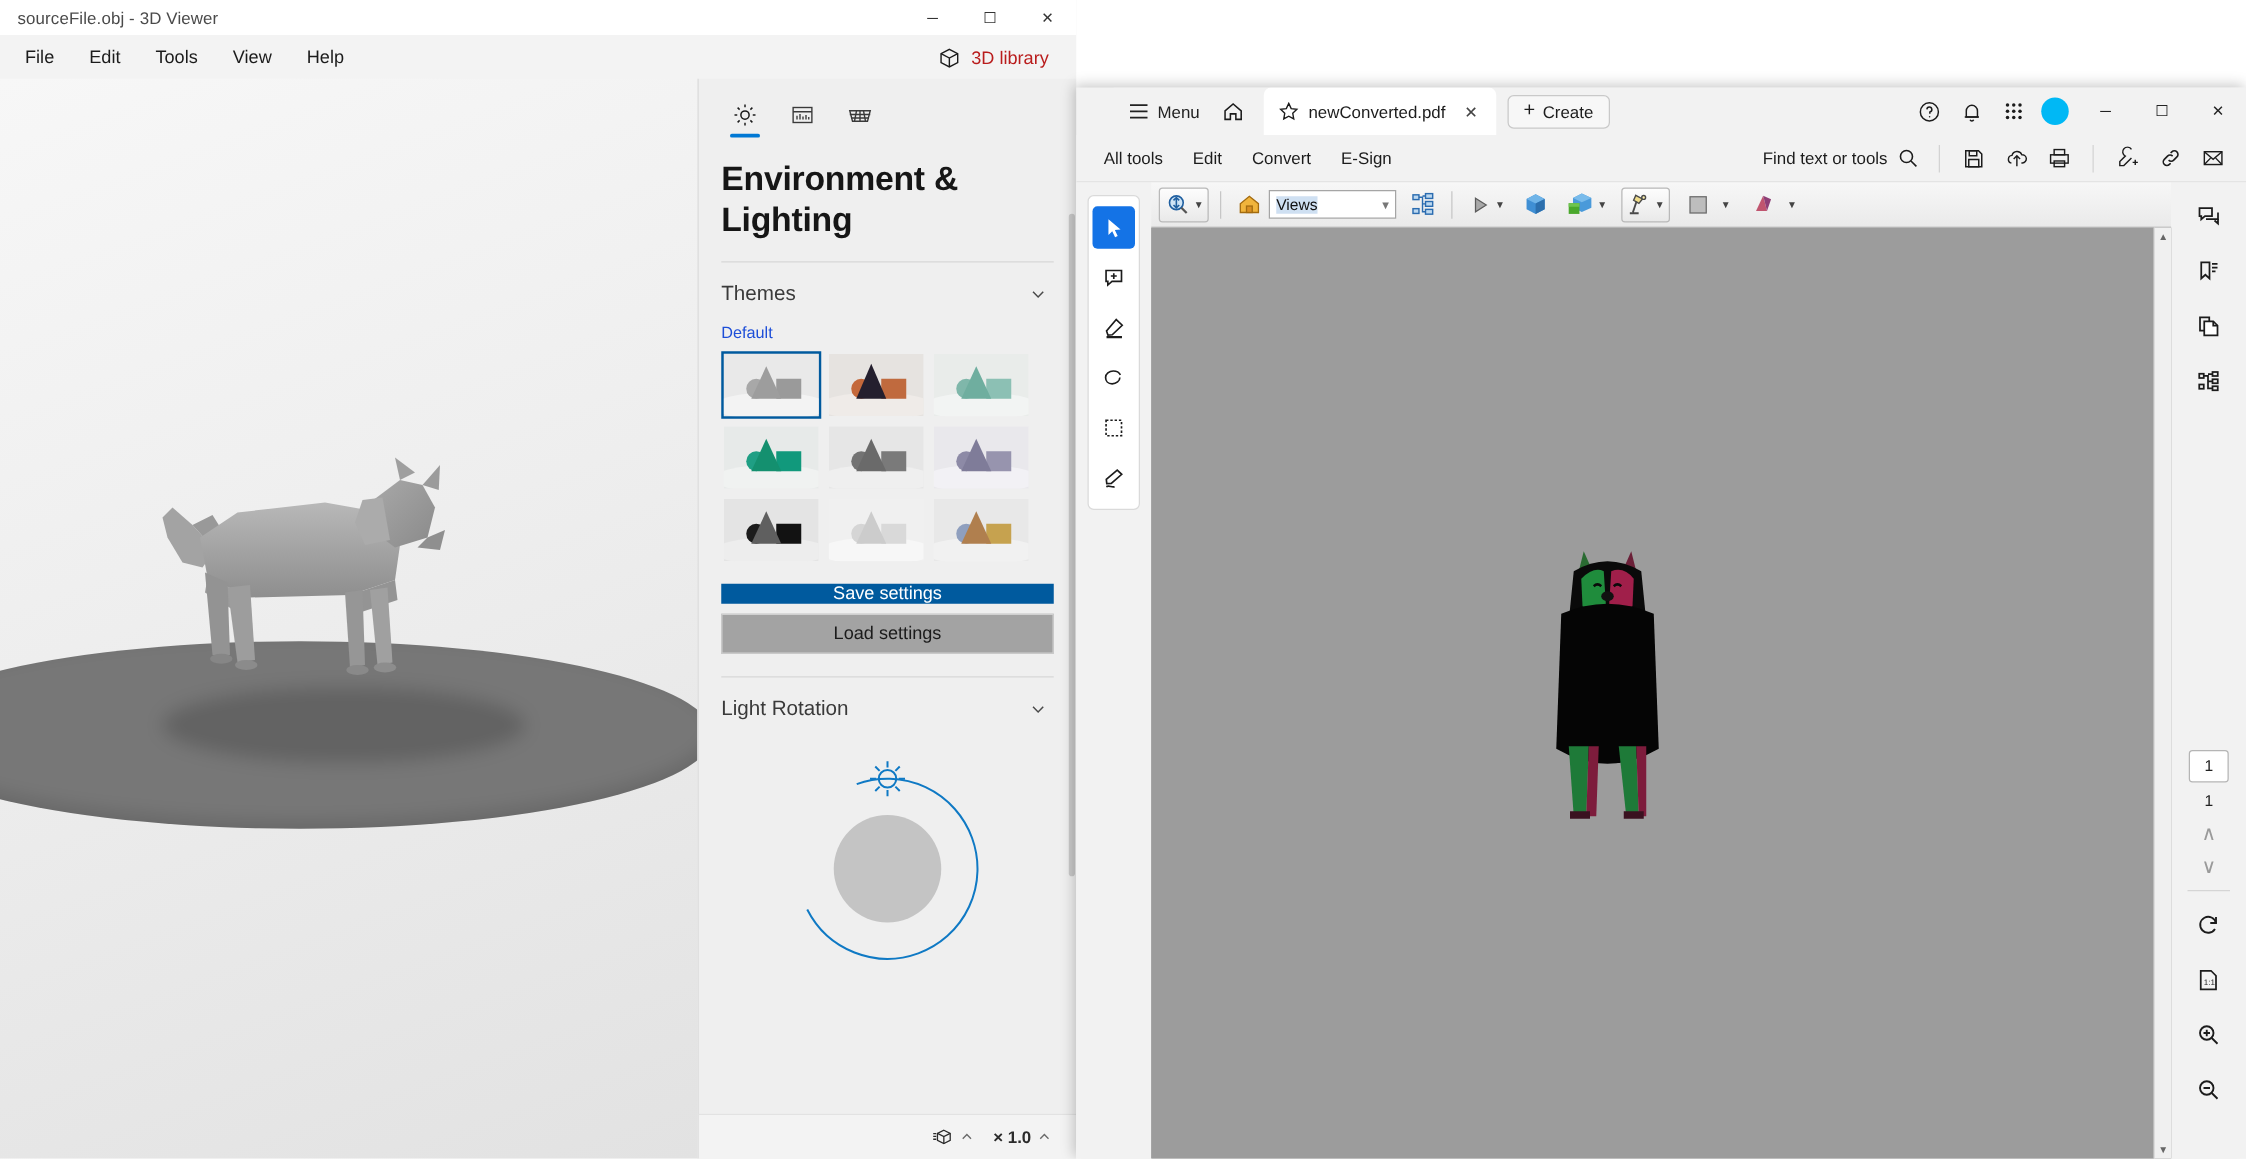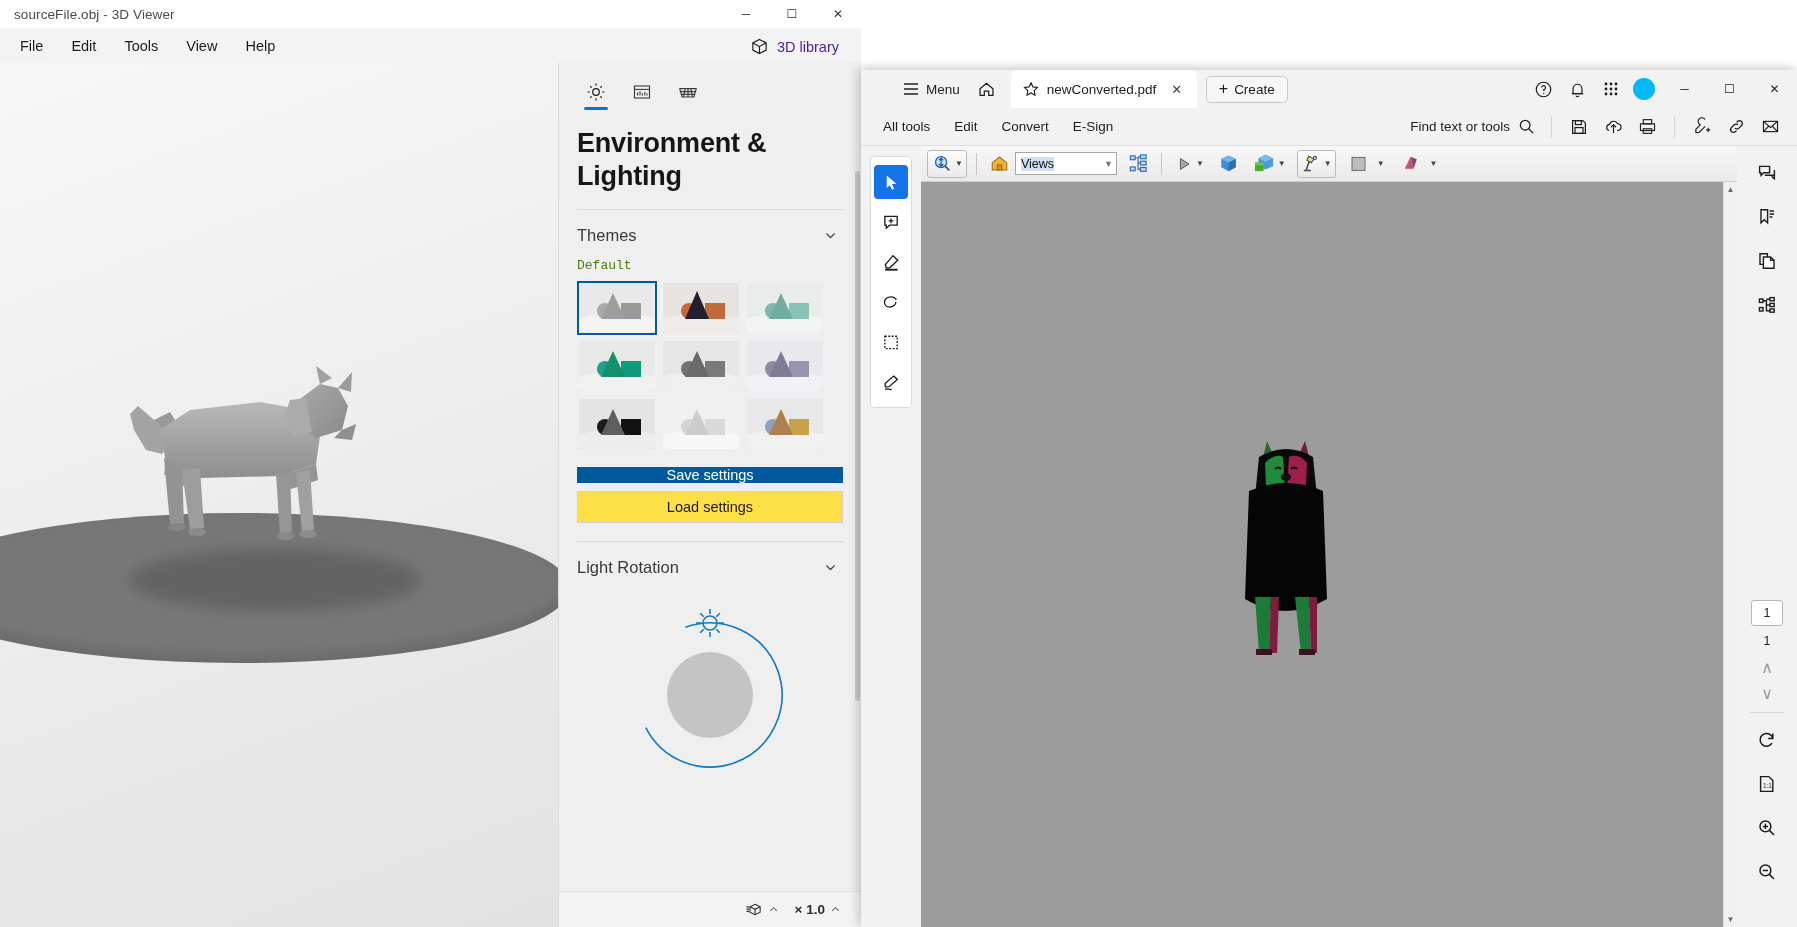--- a/index.html
+++ b/index.html
@@ -43,21 +43,21 @@
     padding-left: 6px;
     position: relative;
   }
   .v-menu-item {
     padding: 5px 14px; font-size: 14.5px; color: #1b1b1b;
     border-radius: 3px;
   }
   .v-lib {
     position: absolute; right: 14px; top: 5px;
     display: flex; align-items: center; gap: 8px;
-    font-size: 14.5px; color: #4c1d95;
+    font-size: 14.5px; color: #b91c1c;
     padding: 4px 8px; border-radius: 3px;
   }
 
   .v-body { flex: 1; display: flex; position: relative; min-height: 0; justify-content: space-between; }
 
   
   .v-canvas {
     position: relative; flex: 1;
     background: linear-gradient(160deg,#f7f7f7 0%,#efefef 40%,#e2e2e2 100%);
     overflow: hidden;
@@ -120,42 +120,42 @@
   .section-head {
     display: flex; align-items: center; justify-content: space-between;
     padding: 12px 0 6px 0;
     gap: 48px;
   }
   .section-title { font-size: 16.5px; color: #3a3a3a; }
   .chev {
     width: 26px; height: 26px; display: flex; align-items: center; justify-content: center;
     color: #4a4a4a;
   }
-  .subtle-label { font-size: 13px; color: #4d7c0f; margin: 4px 0 8px 0; font-family: Liberation Mono, monospace; }
+  .subtle-label { font-size: 13px; color: #1d4ed8; margin: 4px 0 8px 0; }
 
   .theme-grid {
     display: grid; grid-template-columns: repeat(3, 80px);
     gap: 4px; margin-bottom: 16px;
   }
   .theme-cell {
     width: 80px; height: 54px; position: relative;
     overflow: hidden; border: 2px solid transparent;
   }
   .theme-cell.selected { border-color: #005a9e; }
   .theme-cell .scene { position: absolute; inset: 0; }
 
   .btn-primary {
     display: block; width: 100%; height: 16px;
     background: #005a9e; color: #fff; border: none;
     font-size: 14.5px; font-family: inherit;
     margin-bottom: 8px; cursor: pointer;
   }
   .btn-secondary {
     display: block; width: 100%; height: 32px;
-    background: #fde047; color: #1b1b1b;
+    background: #a3a3a3; color: #1b1b1b;
     border: 1px solid #d0d0d0;
     font-size: 14.5px; font-family: inherit;
     cursor: pointer;
   }
 
   .dial-wrap {
     display: flex; justify-content: center; align-items: center;
     padding: 14px 0 0 0;
   }
   .v-statusbar {

